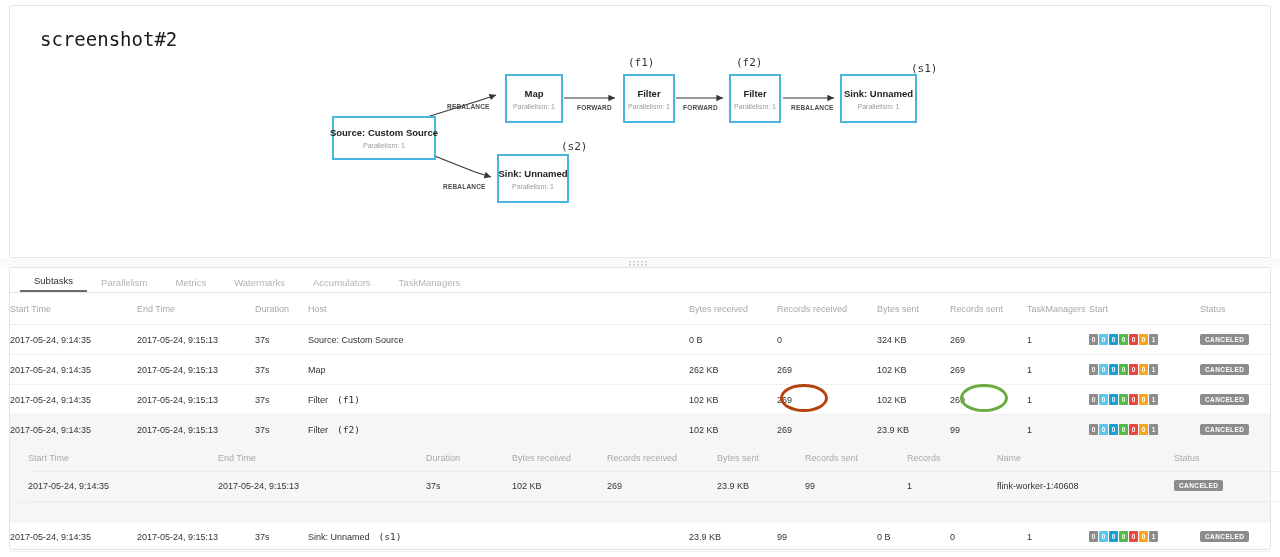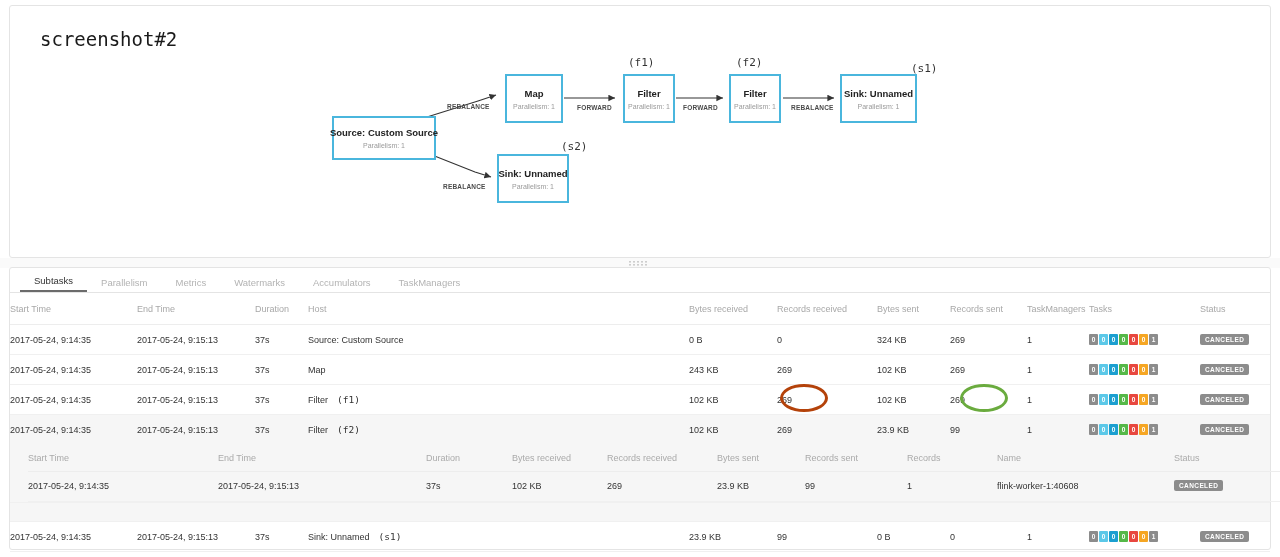--- a/index.html
+++ b/index.html
@@ -239,21 +239,21 @@
         <tr>
           <th class="pad-l">Start Time</th>
           <th>End Time</th>
           <th>Duration</th>
           <th>Host</th>
           <th>Bytes received</th>
           <th>Records received</th>
           <th>Bytes sent</th>
           <th>Records sent</th>
           <th>TaskManagers</th>
-          <th>Tasks</th>
+          <th>Start</th>
           <th>Status</th>
         </tr>
       </thead>
       <tbody>
           <tr class="main-row">
             <td class="pad-l">2017-05-24, 9:14:35</td>
             <td>2017-05-24, 9:15:13</td>
             <td>37s</td>
             <td>Source: Custom Source</td>
             <td>0 B</td>
@@ -270,21 +270,21 @@
                 <span class="pill" style="background:#f5a623">0</span>
                 <span class="pill" style="background:#8c8c8c">1</span>
               </span></td>
             <td><span class="badge">CANCELED</span></td>
           </tr>
           <tr class="main-row">
             <td class="pad-l">2017-05-24, 9:14:35</td>
             <td>2017-05-24, 9:15:13</td>
             <td>37s</td>
             <td>Map</td>
-            <td>243 KB</td>
+            <td>262 KB</td>
             <td>269</td>
             <td>102 KB</td>
             <td>269</td>
             <td>1</td>
             <td><span class="pills">
                 <span class="pill" style="background:#8c8c8c">0</span>
                 <span class="pill" style="background:#5bc8e8">0</span>
                 <span class="pill" style="background:#1b9fd0">0</span>
                 <span class="pill" style="background:#55b848">0</span>
                 <span class="pill" style="background:#e8473f">0</span>

